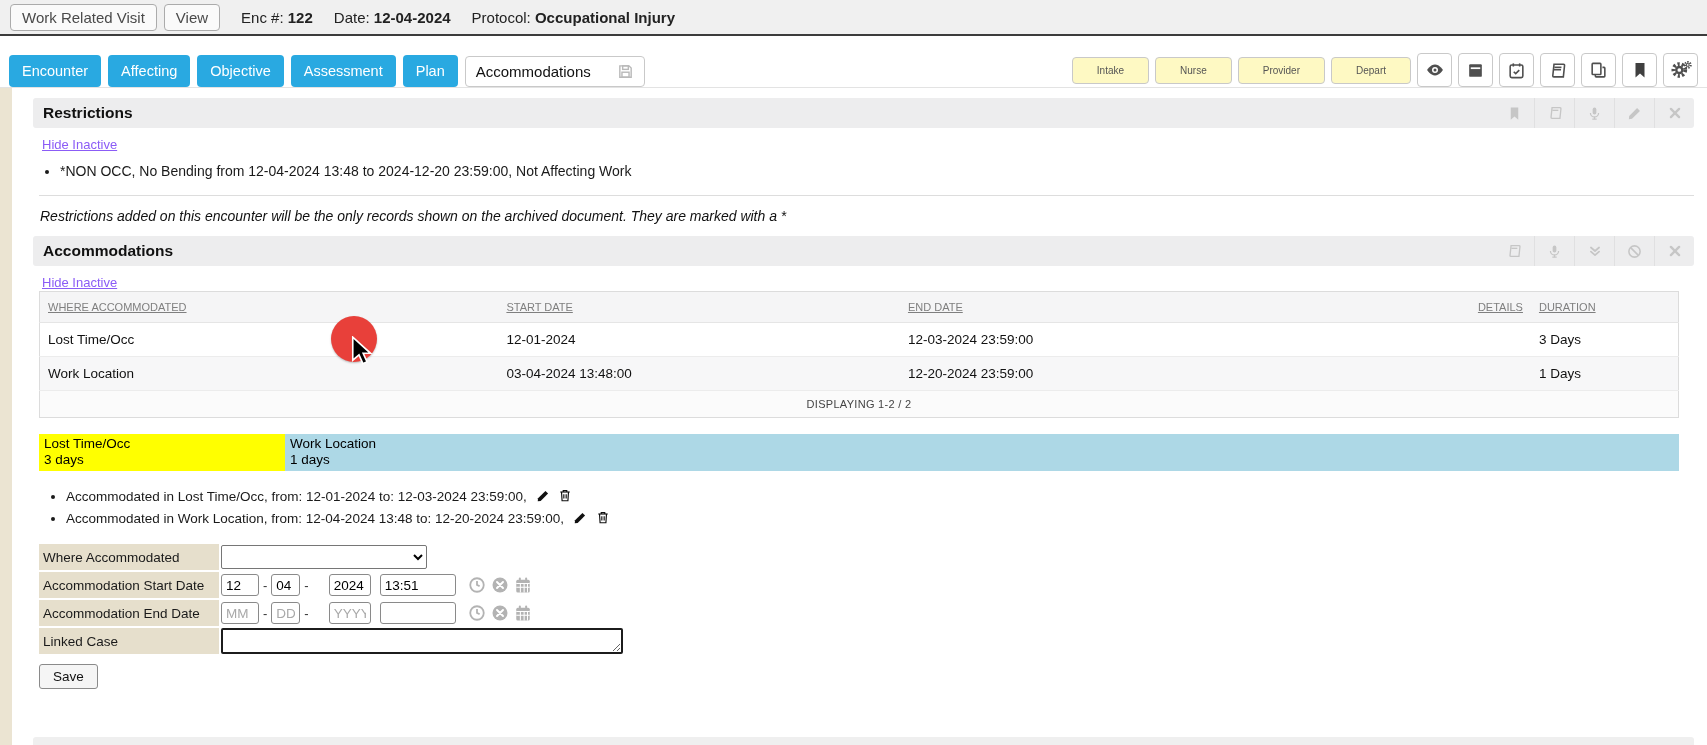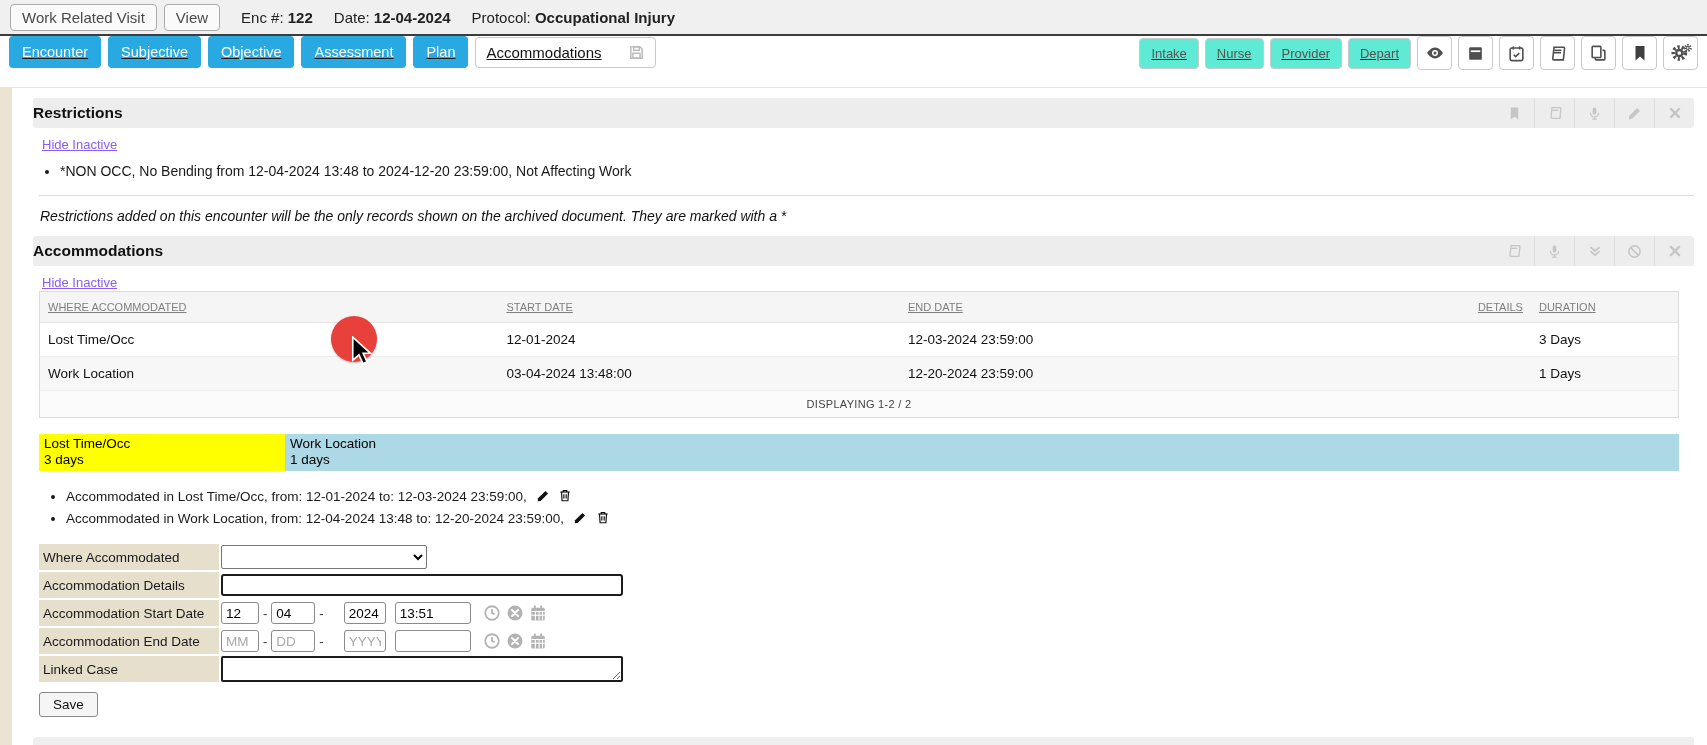--- a/index.html
+++ b/index.html
@@ -8,42 +8,42 @@
 
   
   .topbar { height:36px; background:#f0f0f0; border-bottom:2px solid #3c3c3c;
             display:flex; align-items:center; padding:0 10px; gap:7px; }
   .tb-btn { background:#fafafa; border:1px solid #ababab; border-radius:4px;
             padding:4px 11px; font-size:15px; color:#4a4a4a; cursor:pointer; }
   .tb-meta { font-size:15px; color:#222; margin-left:14px; }
   .tb-meta b { font-weight:bold; }
 
   
-  .navbar { height:52px; display:flex; align-items:flex-start; justify-content:space-between;
-            padding:0 9px; border-bottom:1px solid #e3e3e3; background:#fff;text-decoration:underline; }
+  .navbar { height:52px; display:flex; align-items:flex-end; justify-content:space-between;
+            padding:0 9px; border-bottom:1px solid #e3e3e3; background:#fff; }
   .nav-left { display:flex; align-items:center; gap:7px; }
   .tab-blue { background:#29a9e1; color:#fff; border:none; border-radius:4px;
               padding:8px 13px; font-size:14.5px; cursor:pointer; }
   .tab-current { background:#fff; border:1px solid #c9c9c9; border-radius:4px;
                  display:flex; align-items:center; padding:6px 10px; gap:26px; }
   .tab-current .lbl { font-size:15px; color:#111; }
   .nav-right { display:flex; align-items:center; gap:6px; }
-  .stage-btn { background:#5eead4; border:1px solid #c9c9c9; border-radius:4px;
-               padding:7px 11px; font-size:13px; color:#555; cursor:pointer; }
+  .stage-btn { background:#fef9c3; border:1px solid #c9c9c9; border-radius:4px;
+               padding:7px 24px; font-size:10px; color:#555; cursor:pointer; }
   .icon-btn { width:35px; height:34px; background:#fff; border:1px solid #c9c9c9;
               border-radius:4px; display:flex; align-items:center; justify-content:center;
               color:#4f4f4f; cursor:pointer; flex:none; }
 
   
   .page { position:relative; height:657px; padding:10px 13px 0 33px; background:#fff; }
   .left-strip { position:absolute; left:0; top:0; width:12px; height:657px; background:#ebe4d2; }
 
   .section-header { height:30px; background:#ededee; border-radius:3px;
                     display:flex; align-items:center; justify-content:space-between;
-                    }
+                    padding-left:10px; }
   .section-header .title { font-size:15.5px; font-weight:bold; color:#111; }
   .hdr-icons { display:flex; height:30px; }
   .hdr-icons .cell { width:40px; display:flex; align-items:center; justify-content:center;
                      color:#c6c6c6; border-left:1px solid #e0e0e1; cursor:pointer; }
   .hdr-icons .cell:first-child { border-left:none; }
 
   .link { color:#8b5cf6; text-decoration:underline; font-size:13px; cursor:pointer; display:inline-block; }
   ul.plain { list-style:disc; margin:10px 0 0 27px; }
   ul.plain li { font-size:14px; margin-bottom:5px; }
   .note { font-style:italic; font-size:14px; color:#111; }
@@ -83,21 +83,21 @@
   .form-ctrl { display:flex; align-items:center; padding-left:2px; gap:3px; }
   select.sel { width:206px; height:24px; border:1px solid #767676; border-radius:2px;
                background:#fff; font-size:13px; }
   input.wide { width:402px; height:22px; border:2px solid #1c1c1c; border-radius:3px;
                font-size:13.5px; padding:0 4px; }
   textarea.wide { width:402px; height:26px; border:2px solid #1c1c1c; border-radius:2px;
                   font-size:13.5px; padding:1px 4px; resize:both; }
   .d-in { height:22px; border:1px solid #8a8a8a; border-radius:3px; font-size:13.5px;
           padding:0 4px; }
   .d-in::placeholder { color:#a9a9a9; }
-  .w-mm { width:38px; } .w-dd { width:44px; } .w-yy { width:42px;margin-left:16px; }
+  .w-mm { width:38px; } .w-dd { width:29px; } .w-yy { width:42px;margin-left:16px; }
   .w-time { width:76px; margin-left:6px; }
   .dsep { font-size:13px; color:#333; margin:0 1px; }
   .d-icons { display:flex; align-items:center; gap:5px; margin-left:9px; color:#b3b3b3; }
   .d-icons span { cursor:pointer; display:flex; }
 
   .save-btn { margin-top:8px; background:#f5f5f5; border:1px solid #8a8a8a; border-radius:3px;
               padding:4px 13px; font-size:13.5px; color:#111; cursor:pointer; }
   .bottom-strip { position:absolute; left:33px; bottom:0; width:1661px; height:8px;
                   background:#efefef; border-radius:3px 3px 0 0; }
 
@@ -114,21 +114,21 @@
   <button class="tb-btn">Work Related Visit</button>
   <button class="tb-btn">View</button>
   <span class="tb-meta"><span>Enc #:</span> <b>122</b></span>
   <span class="tb-meta"><span>Date:</span> <b>12-04-2024</b></span>
   <span class="tb-meta"><span>Protocol:</span> <b>Occupational Injury</b></span>
 </div>
 
 <div class="navbar">
   <div class="nav-left">
     <button class="tab-blue">Encounter</button>
-    <button class="tab-blue">Subjective</button>
+    <button class="tab-blue">Affecting</button>
     <button class="tab-blue">Objective</button>
     <button class="tab-blue">Assessment</button>
     <button class="tab-blue">Plan</button>
     <div class="tab-current">
       <span class="lbl">Accommodations</span>
       <span style="color:#b9b9b9; display:flex;">
         <svg width="17" height="17" viewBox="0 0 24 24" fill="none" stroke="currentColor" stroke-width="2">
             <path d="M4 4h13l3 3v13H4z"></path>
             <rect x="8" y="4" width="8" height="5"></rect>
             <rect x="7" y="13" width="10" height="7"></rect>
@@ -368,26 +368,20 @@
 
   
   <div class="form">
     <div class="form-row">
       <div class="form-label">Where Accommodated</div>
       <div class="form-ctrl">
         <select class="sel"><option value=""></option></select>
       </div>
     </div>
     <div class="form-row">
-      <div class="form-label">Accommodation Details</div>
-      <div class="form-ctrl">
-        <input type="text" class="wide" value="" style="">
-      </div>
-    </div>
-    <div class="form-row">
       <div class="form-label">Accommodation Start Date</div>
       <div class="form-ctrl">
         <input type="text" class="d-in w-mm" value="12" style="">
         <span class="dsep">-</span>
         <input type="text" class="d-in w-dd" value="04" style="">
         <span class="dsep">-</span>
         <input type="text" class="d-in w-yy" value="2024" style="">
         <input type="text" class="d-in w-time" value="13:51" style="">
         <span class="d-icons">
           <span>

